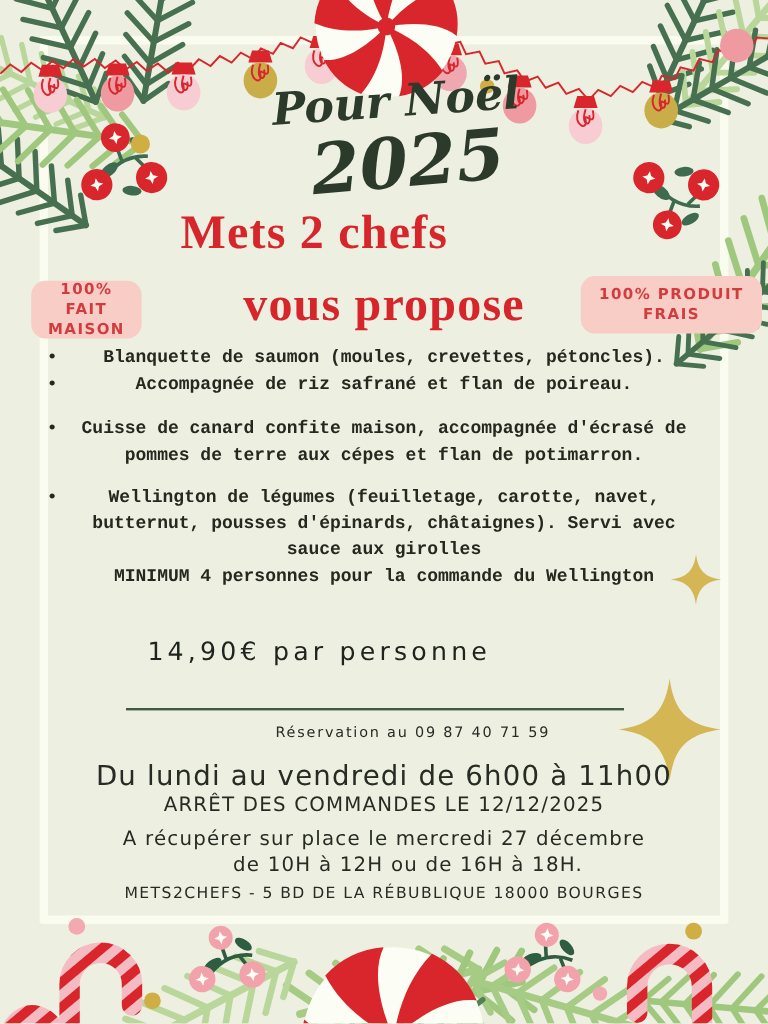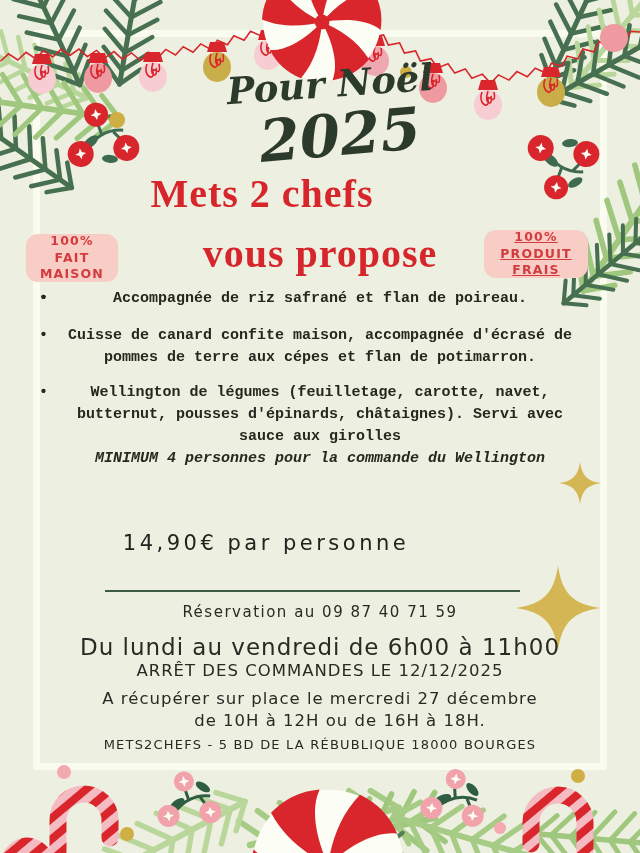--- a/index.html
+++ b/index.html
@@ -19,35 +19,35 @@
          font-family:"Liberation Serif",serif;font-weight:700;font-size:40px;
          color:#d6262c;letter-spacing:1px;}
   .tagline{position:absolute;left:0;top:230px;width:640px;text-align:center;
          font-family:"Liberation Serif",serif;font-weight:700;font-size:40px;
          color:#d6262c;letter-spacing:1px;}
   .badge{position:absolute;background:#f8cdc5;border-radius:12px;color:#d23c3f;
          font-weight:700;font-size:12.5px;letter-spacing:1.2px;text-align:center;
          white-space:pre-line;line-height:1.35;display:flex;align-items:center;
          justify-content:center;padding:4px 6px;box-sizing:border-box;}
   .badge.left{left:26px;top:234px;width:92px;height:48px;}
-  .badge.right{left:484px;top:230px;width:104px;height:48px;text-decoration:underline;}
+  .badge.right{left:484px;top:230px;width:151px;height:48px;}
   .menu{position:absolute;left:55px;top:288px;width:530px;color:#26281f;
         font-family:"Liberation Mono",monospace;font-weight:700;font-size:15px;
         line-height:22px;text-align:center;}
   .mi{position:relative;}
   .mi .bullet{position:absolute;left:-16px;top:0;font-size:15px;}
   .mi.m1{margin-bottom:0;}
   .mi.m2{margin-bottom:15px;}
   .mi.m3{margin-bottom:13px;}
-  .note{font-weight:700;font-style:italic;}
+  .note{font-weight:700;}
   .price{position:absolute;left:0;top:531px;width:532px;text-align:center;
          font-size:21px;letter-spacing:3.5px;color:#20241e;}
   .divider{position:absolute;left:105px;top:590px;width:415px;height:2px;background:#3c5a45;}
   .fl{position:absolute;left:40px;width:560px;text-align:center;color:#272b24;}
-  .f1{top:603px;font-size:15px;letter-spacing:1.5px;}
+  .f1{top:603px;font-size:12px;letter-spacing:1.5px;margin-left:24px;}
   .f2{top:634px;font-size:23px;letter-spacing:1px;}
   .f3{top:661px;font-size:16.5px;letter-spacing:1px;}
   .f4{top:689px;font-size:16.5px;letter-spacing:1px;}
   .f5{top:711px;font-size:16.5px;letter-spacing:1px;padding-left:20px;}
   .f6{top:737px;font-size:13px;font-weight:400;letter-spacing:1.2px;}
 </style>
 </head>
 <body>
 
 <div class="frame"></div>
@@ -195,20 +195,21 @@
   <div class="tagline">vous propose</div>
 
   <div class="badge left">100% FAIT
 MAISON</div>
   <div class="badge right">100% PRODUIT
 FRAIS</div>
 
   <div class="menu">
     <div class="mi m1">
       <span class="bullet">•</span>
+      <span>Blanquette de saumon (moules, crevettes, pétoncles).</span>
     </div>
     <div class="mi m2">
       <span class="bullet">•</span>
       <span>Accompagnée de riz safrané et flan de poireau.</span>
     </div>
     <div class="mi m3">
       <span class="bullet">•</span>
       <span>Cuisse de canard confite maison, accompagnée d'écrasé de pommes de terre aux cépes et flan de potimarron.</span>
     </div>
     <div class="mi m4">

